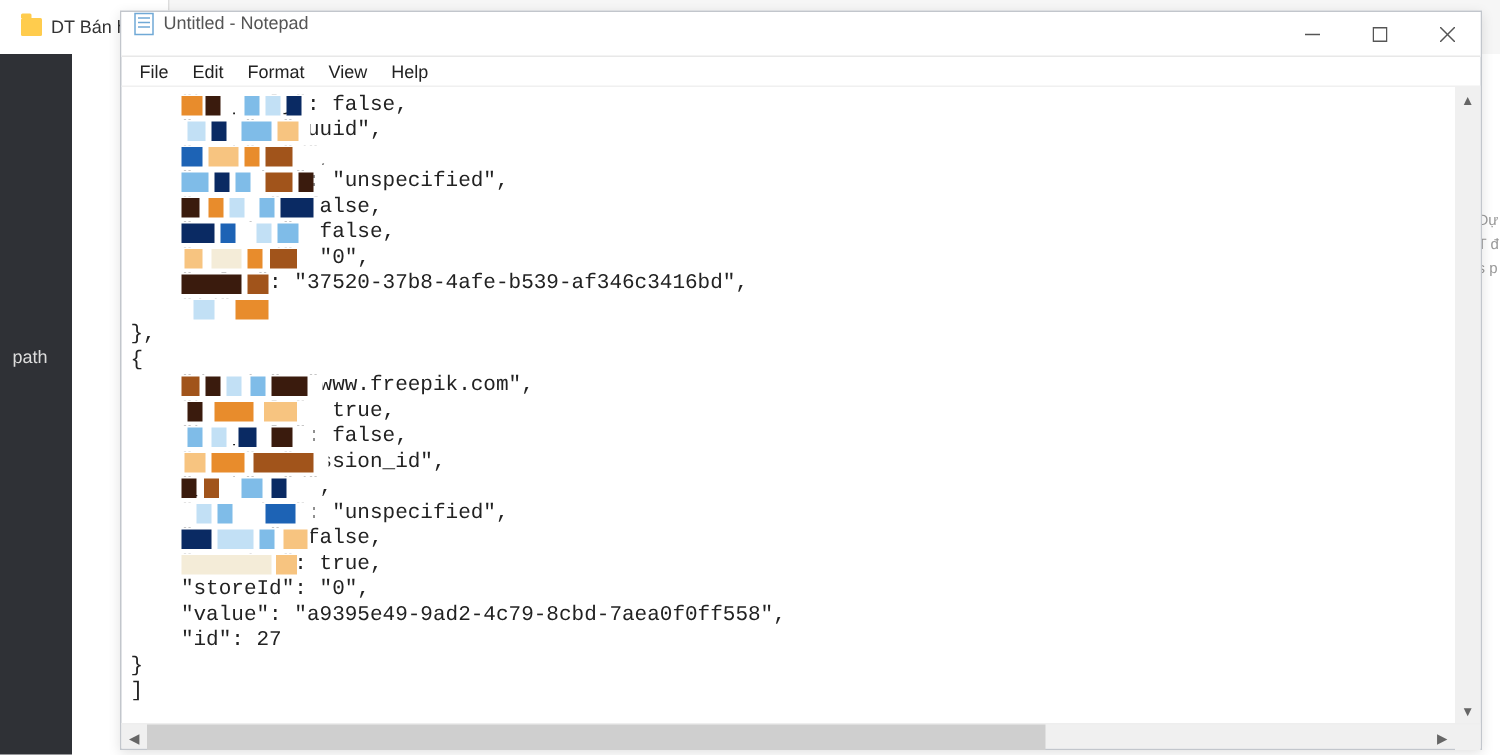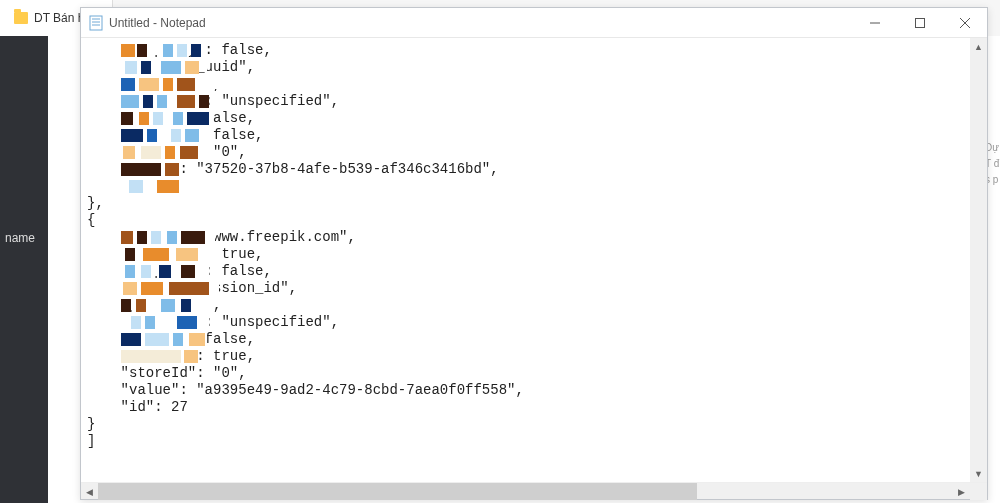--- a/index.html
+++ b/index.html
@@ -74,21 +74,21 @@
     position: absolute;
     left: 80px; top: 7px;
     width: 908px; height: 493px;
     background: #fff;
     border: 1px solid #c2c6cc;
     display: flex; flex-direction: column;
     box-shadow: 0 2px 8px rgba(0,0,0,0.12);
   }
   .np-titlebar {
     height: 30px;
-    display: flex; align-items: center;
+    display: flex; align-items: flex-start;
     background: #fff;
     border-bottom: 1px solid #e8e8e8;
     padding-left: 8px;
   }
   .np-appicon {
     width: 14px; height: 16px;
     margin-right: 6px;
     position: relative;
   }
   .np-appicon svg { display: block; }
@@ -196,21 +196,21 @@
 
 <div class="bg-app">
   <div class="bg-topbar">
     <div class="bg-tab">
       <span class="folder-icon"></span>
       <span>DT Bán hàn</span>
     </div>
   </div>
   <div class="bg-sidebar"></div>
   <div class="bg-sidebtn2">
-    <span>name</span>
+    <span>path</span>
   </div>
   <div class="bg-right"><span>Dự
 T
 đ
 s p</span></div>
 </div>
 
 <div class="notepad">
 
   <div class="np-titlebar">
@@ -235,20 +235,27 @@
         </svg>
     </div>
     <div class="np-winbtn close">
       <svg width="10" height="10">
           <line x1="0" y1="0" x2="10" y2="10" stroke="currentColor" stroke-width="1"></line>
           <line x1="10" y1="0" x2="0" y2="10" stroke="currentColor" stroke-width="1"></line>
         </svg>
     </div>
   </div>
 
+  <div class="np-menubar">
+    <span class="np-menuitem">File</span>
+    <span class="np-menuitem">Edit</span>
+    <span class="np-menuitem">Format</span>
+    <span class="np-menuitem">View</span>
+    <span class="np-menuitem">Help</span>
+  </div>
 
   <div class="np-body">
     <div class="np-textarea" id="textarea"><span class="line">    "httpOnly": false,</span><span class="line">    "name": "_uuid",</span><span class="line">    "path": "/",</span><span class="line">    "sameSite": "unspecified",</span><span class="line">    "secure": false,</span><span class="line">    "session": false,</span><span class="line">    "storeId": "0",</span><span class="line">    "value": "37520-37b8-4afe-b539-af346c3416bd",</span><span class="line">    "id": 26</span><span class="line">},</span><span class="line">{</span><span class="line">    "domain": "www.freepik.com",</span><span class="line">    "hostOnly": true,</span><span class="line">    "httpOnly": false,</span><span class="line">    "name": "session_id",</span><span class="line">    "path": "/",</span><span class="line">    "sameSite": "unspecified",</span><span class="line">    "secure": false,</span><span class="line">    "session": true,</span><span class="line">    "storeId": "0",</span><span class="line">    "value": "a9395e49-9ad2-4c79-8cbd-7aea0f0ff558",</span><span class="line">    "id": 27</span><span class="line">}</span><span class="line">]</span></div>
 
     <div class="obf">
 
       <div class="c-white" style="left:38px; top:5px; width:88px; height:12px;"></div>
       <div class="c-orange" style="left:40px; top:6px; width:14px;"></div>
       <div class="c-dkbrown" style="left:56px; top:6px; width:10px;"></div>
       <div class="c-sky" style="left:82px; top:6px; width:10px;"></div>

